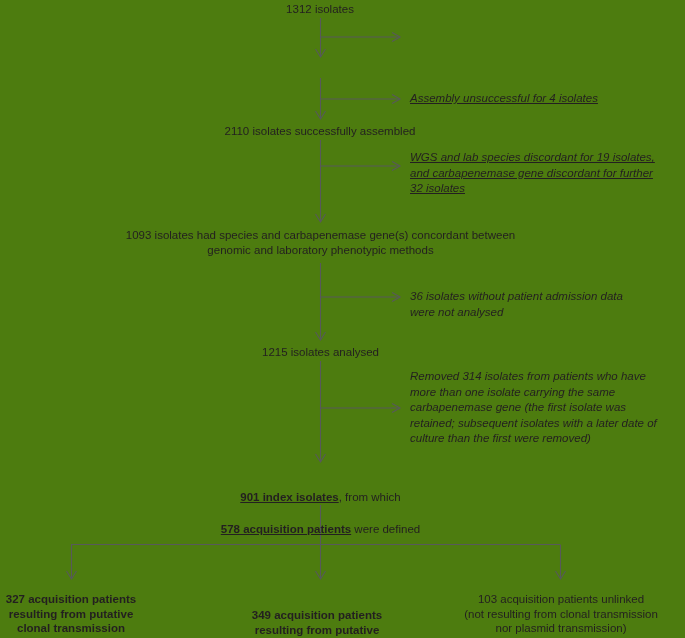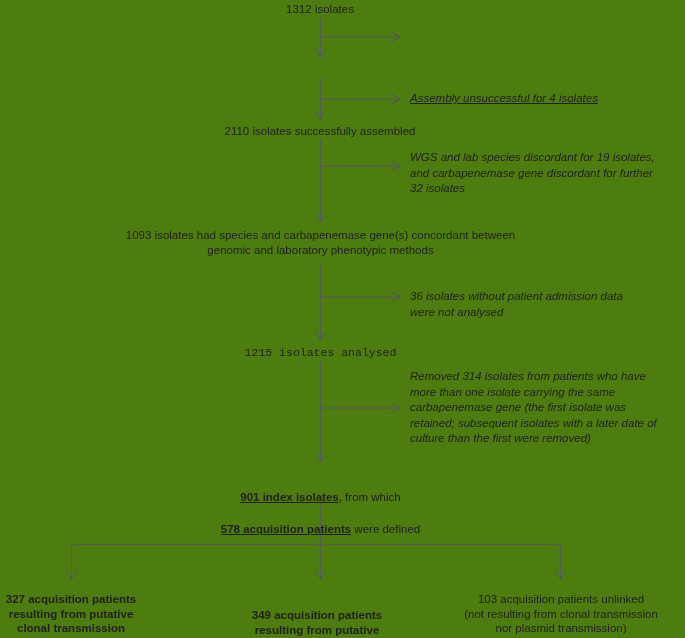--- a/index.html
+++ b/index.html
@@ -102,31 +102,31 @@
   </svg>
 
   <div class="node" style="left:220px; top:2px; width:200px;">1312 isolates</div>
 
 
   <div class="node" style="left:145px; top:124px; width:350px;">2110 isolates successfully assembled</div>
 
   <div class="node" style="left:40px; top:228px; width:561px;">1093 isolates had species and carbapenemase gene(s) concordant between
 genomic and laboratory phenotypic methods</div>
 
-  <div class="node" style="left:200px; top:345px; width:241px;font-family:Liberation Mono, monospace;">1215 isolates analysed</div>
+  <div class="node" style="left:200px; top:345px; width:241px;">1215 isolates analysed</div>
 
   <div class="node" style="left:120px; top:473px; width:401px; line-height:16px;">
     <div><span class="inline-strong">901 index isolates</span><span>, from which</span></div>
     <div><span class="inline-strong">578 acquisition patients</span><span> were defined</span></div>
   </div>
 
 
   <div class="side" style="left:410px; top:91px; width:272px;text-decoration:underline;">Assembly unsuccessful for 4 isolates</div>
 
-  <div class="side" style="left:410px; top:150px; width:275px;">WGS and lab species discordant for 19 isolates,
+  <div class="side" style="left:410px; top:150px; width:275px;text-decoration:underline;">WGS and lab species discordant for 19 isolates,
 and carbapenemase gene discordant for further
 32 isolates</div>
 
   <div class="side" style="left:410px; top:289px; width:272px;">36 isolates without patient admission data
 were not analysed</div>
 
   <div class="side" style="left:410px; top:369px; width:275px;">Removed 314 isolates from patients who have
 more than one isolate carrying the same
 carbapenemase gene (the first isolate was
 retained; subsequent isolates with a later date of

